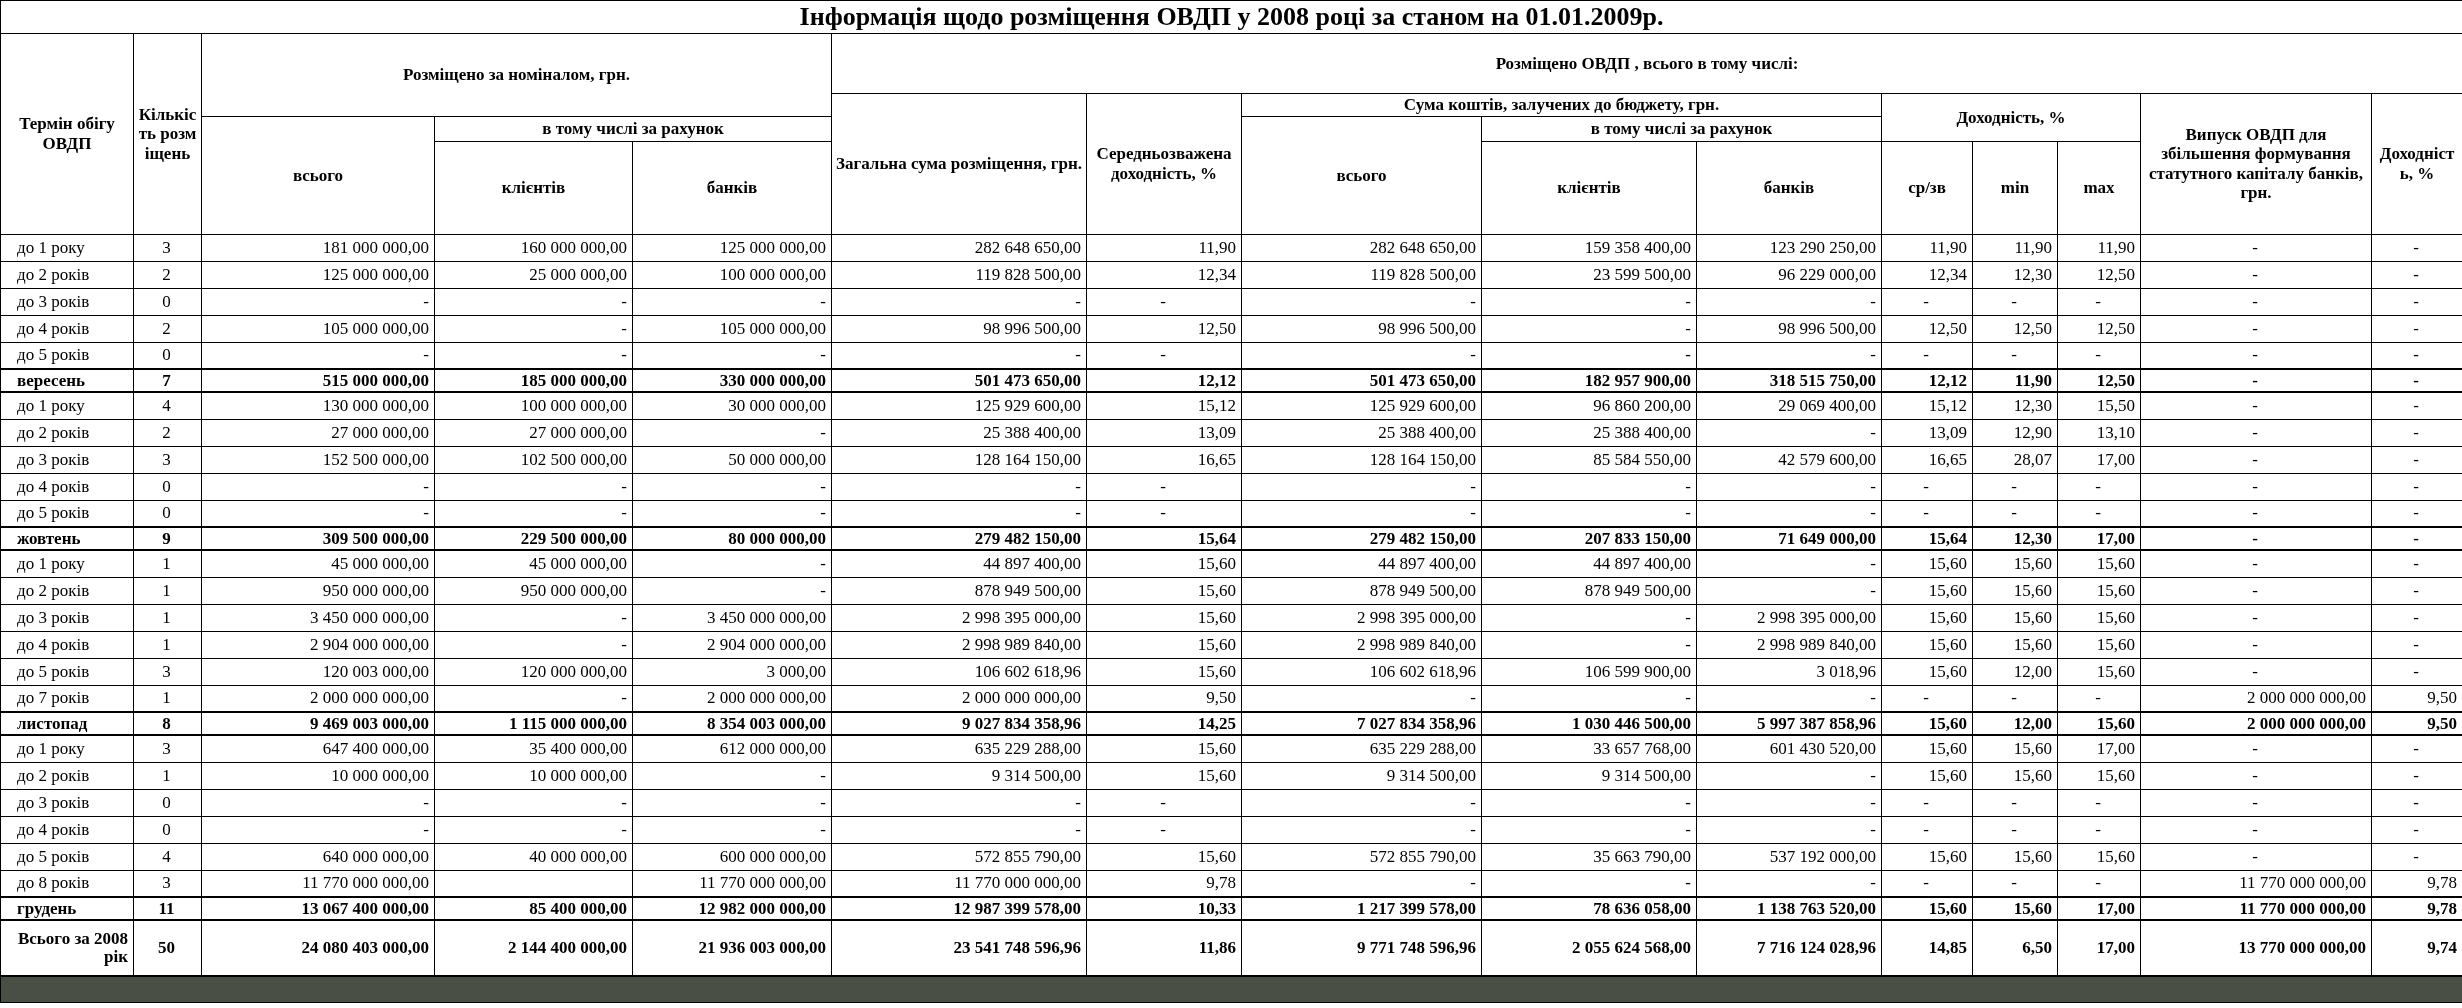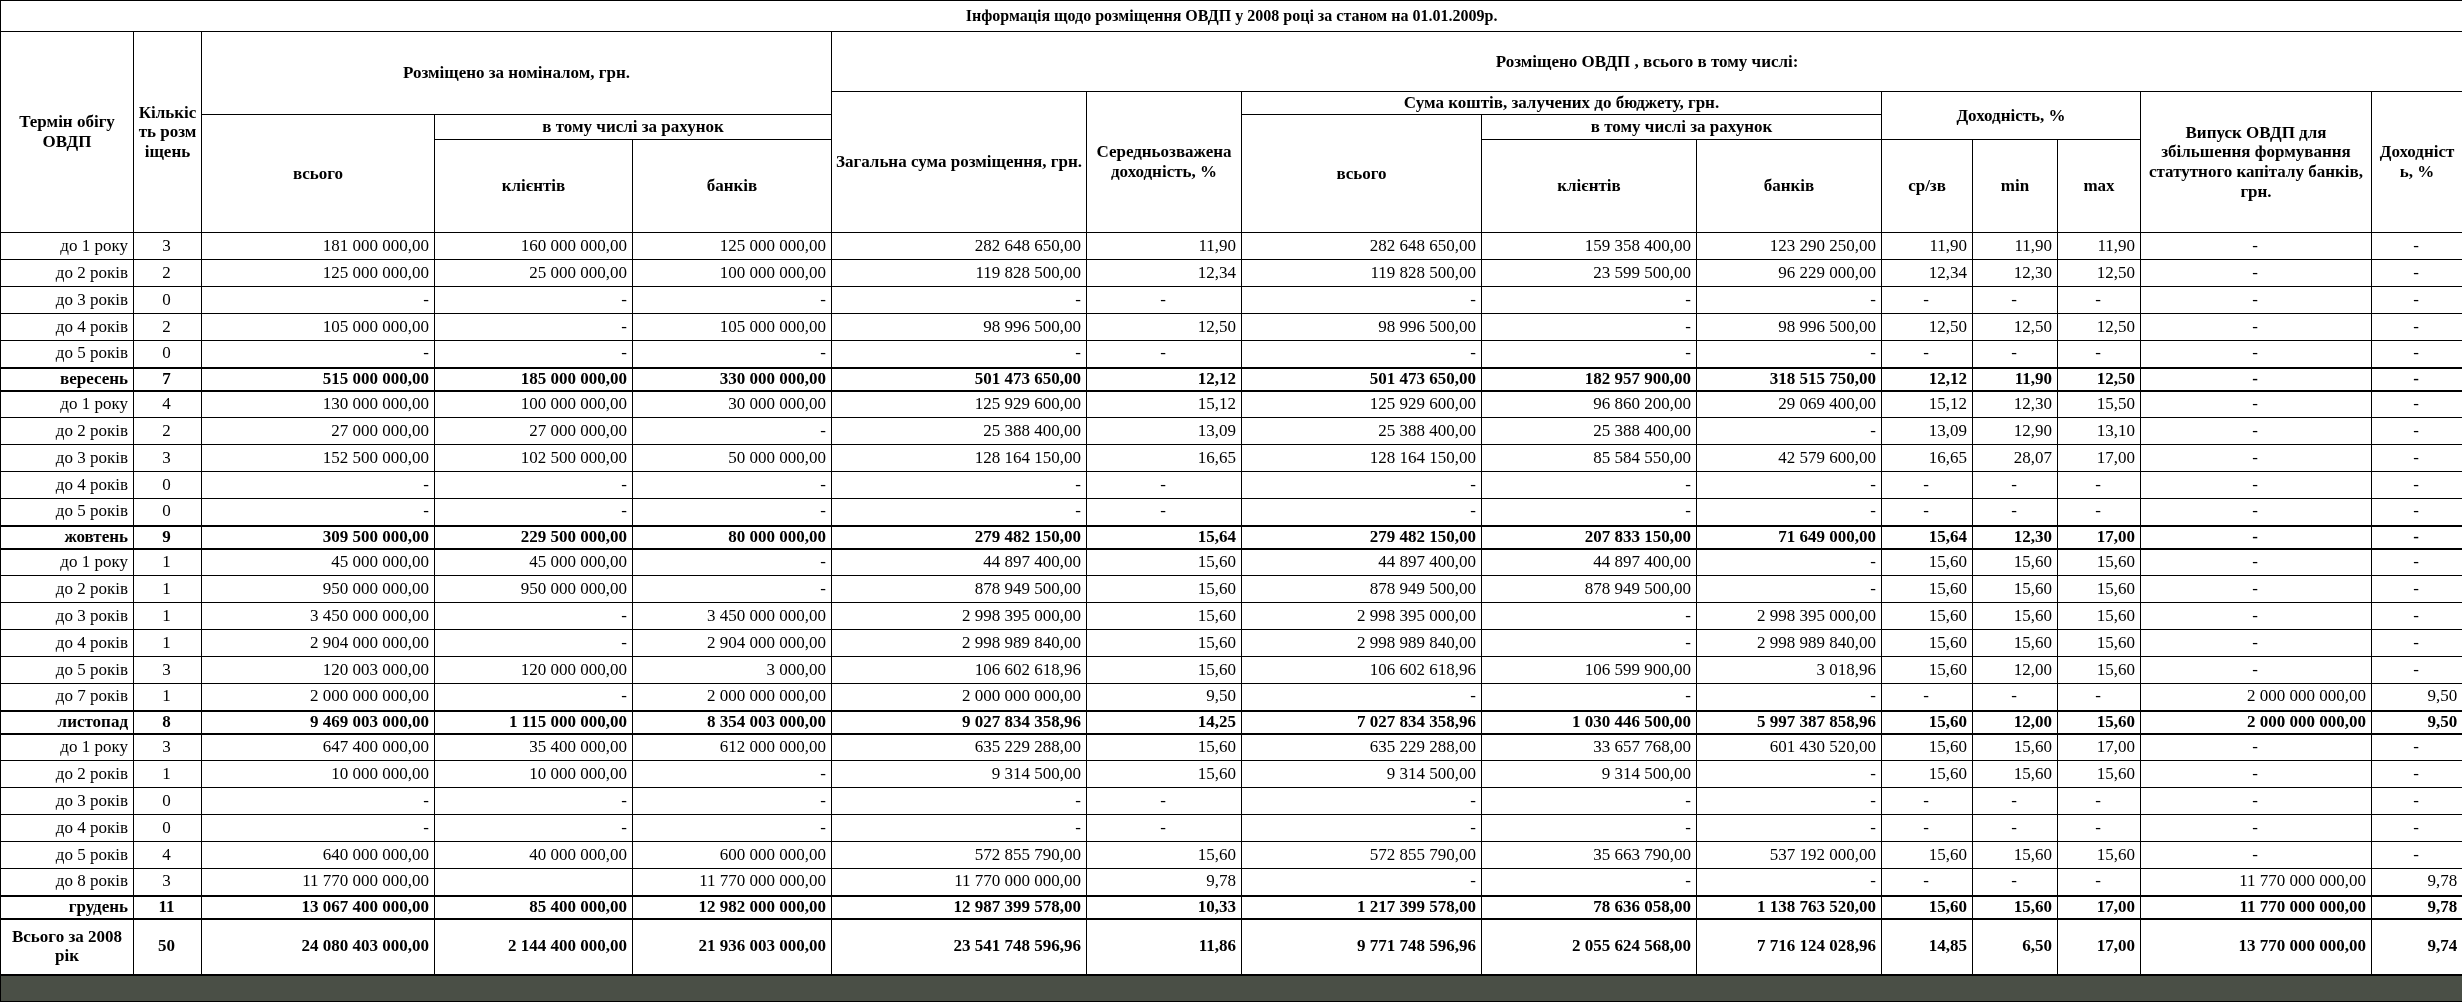--- a/index.html
+++ b/index.html
@@ -1,35 +1,35 @@
 <!DOCTYPE html>
 <html><head>
 <meta charset="utf-8">
 <style>
   html,body{margin:0;padding:0;background:#fff;}
   body{font-family:"Liberation Serif","DejaVu Serif",serif;color:#000;}
   table{border-collapse:collapse;table-layout:fixed;width:2462px;}
   th,td{border:1px solid #000;vertical-align:middle;overflow:hidden;}
   thead th{font-weight:bold;text-align:center;font-size:17px;line-height:1.15;padding:1px 3px;}
-  tr.title-row th{font-size:16px;height:28px;padding:1px 4px;}
+  tr.title-row th{font-size:26px;height:28px;padding:1px 4px;}
   tr.hr1{height:60px;}
   tr.hr2{height:23px;}
   tr.hr3{height:25px;}
   tr.hr4{height:93px;margin-left:48px;}
   .break-narrow{word-break:break-all;}
   tbody td{font-size:17px;line-height:1.1;padding:0 5px 0 3px;white-space:nowrap;}
-  .cell-term{text-align:right;padding-left:5px;}
+  .cell-term{text-align:left;padding-left:16px;}
   .cell-count{text-align:center;}
   .cell-num{text-align:right;}
   .dash-center{text-align:center;}
   tr.row-detail{height:27px;}
   tr.row-month{height:23px;}
   tr.row-month td, tr.row-grand td{font-weight:bold;border-top:2px solid #000;border-bottom:2px solid #000;}
   tr.row-grand{height:56px;}
-  tr.row-grand .cell-term{text-align:center;white-space:normal;padding-left:5px;}
+  tr.row-grand .cell-term{text-align:right;white-space:normal;padding-left:5px;}
   tr.footer-strip-row td{height:25px;padding:0;border:1px solid #000;}
 </style>
 </head>
 <body>
 
 <table>
   <colgroup>
     <col style="width:133px">
       <col style="width:68px">
       <col style="width:233px">

